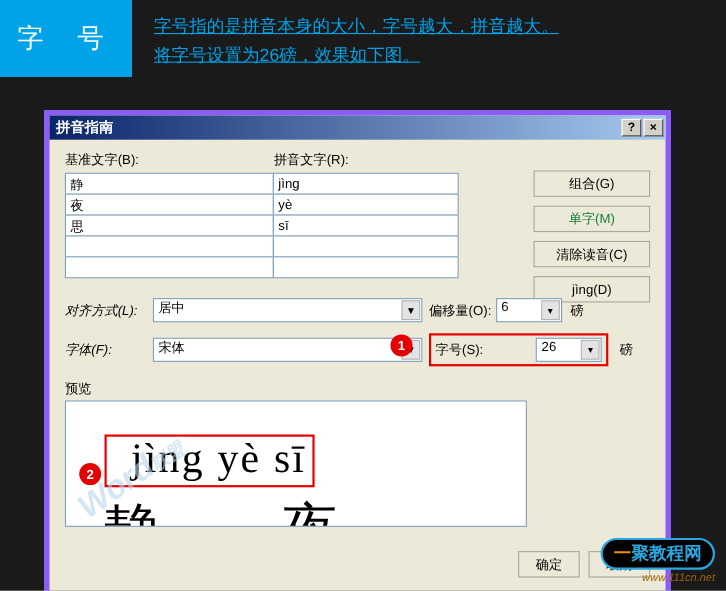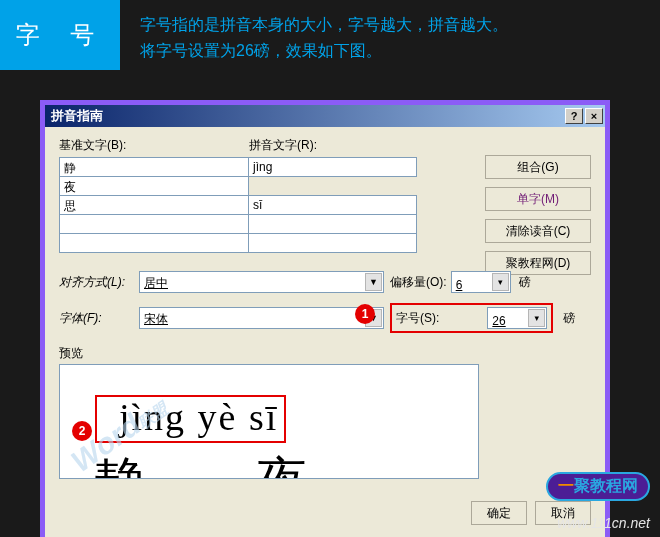--- a/index.html
+++ b/index.html
@@ -27,20 +27,21 @@
     font-size: 24px;
     letter-spacing: 12px;
     padding-left: 2px;
   }
   .banner-text {
     color: #00a2e8;
     font-size: 16px;
     line-height: 1.6;
     padding: 12px 0 0 20px;
     flex: 1;
+    text-decoration: underline;
   }
   .dialog {
     position: absolute;
     left: 40px;
     top: 100px;
     width: 570px;
     background: #ece9d8;
     border: 5px solid #8b5cf6;
   }
   .titlebar {
@@ -96,33 +97,32 @@
   .btn {
     background: #ece9d8;
     border: 1px solid #aca899;
     height: 24px;
     font-size: 12px;
     display: flex;
     align-items: center;
     justify-content: center;
     cursor: pointer;
   }
-  .btn.disabled { color: #701a75; }
+  .btn.disabled { color: #15803d; }
   .ctrl-row { display: flex; align-items: center; margin-top: 10px; gap: 6px; }
   .ctrl-row.top { margin-top: 18px; }
   .label-inline { font-size: 12px; }
   .combo {
     background: #fff;
     border: 1px solid #7f9db9;
     height: 22px;
     display: flex;
-    align-items: flex-end;
+    align-items: flex-start;
     padding: 0 4px;
     position: relative;
-    text-decoration: underline;
   }
   .combo-arrow {
     position: absolute; right: 1px; top: 1px;
     width: 17px; height: 18px;
     background: #e3e3e3;
     border: 1px solid #b5b5b5;
     display: flex; align-items: center; justify-content: center;
     font-size: 9px;
   }
   .combo.big { width: 245px; }
@@ -186,35 +186,35 @@
     opacity: 0.6;
     pointer-events: none;
   }
   .site-badge {
     position: absolute;
     right: 10px; bottom: 6px;
     text-align: right;
     pointer-events: none;
   }
   .site-badge .line1 {
-    background: #4c1d95;
+    background: #000000;
     border: 2px solid #2aa7e0;
     border-radius: 16px;
     padding: 2px 10px;
     font-size: 16px;
     font-weight: bold;
     display: inline-block;
   }
   .site-badge .yi { color: #f08c00; }
   .site-badge .rest { color: #2aa7e0; }
   .site-badge .line2 {
-    color: #e5e5e5;
-    font-size: 14px;
+    color: #a16207;
+    font-size: 10px;
     font-style: italic;
-    margin-top: 14px;
+    margin-top: 2px;
   }
   .offset-group { display: flex; align-items: center; gap: 4px; }
 </style>
 </head>
 <body>
 
 <div class="top-banner">
   <div class="banner-left">字 号</div>
   <div class="banner-text">
     <div>字号指的是拼音本身的大小，字号越大，拼音越大。</div>
@@ -240,40 +240,41 @@
       <div class="h2">拼音文字(R):</div>
     </div>
 
     <div style="margin-top:4px;">
       <div class="grid-row">
         <div class="cell cell-l">静</div>
         <div class="cell cell-r">jìng</div>
       </div>
       <div class="grid-row">
         <div class="cell cell-l">夜</div>
+        <div class="cell cell-r">yè</div>
       </div>
       <div class="grid-row">
         <div class="cell cell-l">思</div>
         <div class="cell cell-r">sī</div>
       </div>
       <div class="grid-row">
         <div class="cell cell-l"></div>
         <div class="cell cell-r"></div>
       </div>
       <div class="grid-row">
         <div class="cell cell-l"></div>
         <div class="cell cell-r"></div>
       </div>
     </div>
 
     <div class="side-btns">
       <div class="btn">组合(G)</div>
       <div class="btn disabled">单字(M)</div>
       <div class="btn">清除读音(C)</div>
-      <div class="btn">聚教程网(D)</div>
+      <div class="btn">jìng(D)</div>
     </div>
 
     <div class="ctrl-row top">
       <span class="col-label">对齐方式(L):</span>
       <div class="combo big">
         <span>居中</span>
         <span class="combo-arrow">▼</span>
       </div>
       <div class="offset-group">
         <span class="label-inline">偏移量(O):</span>

